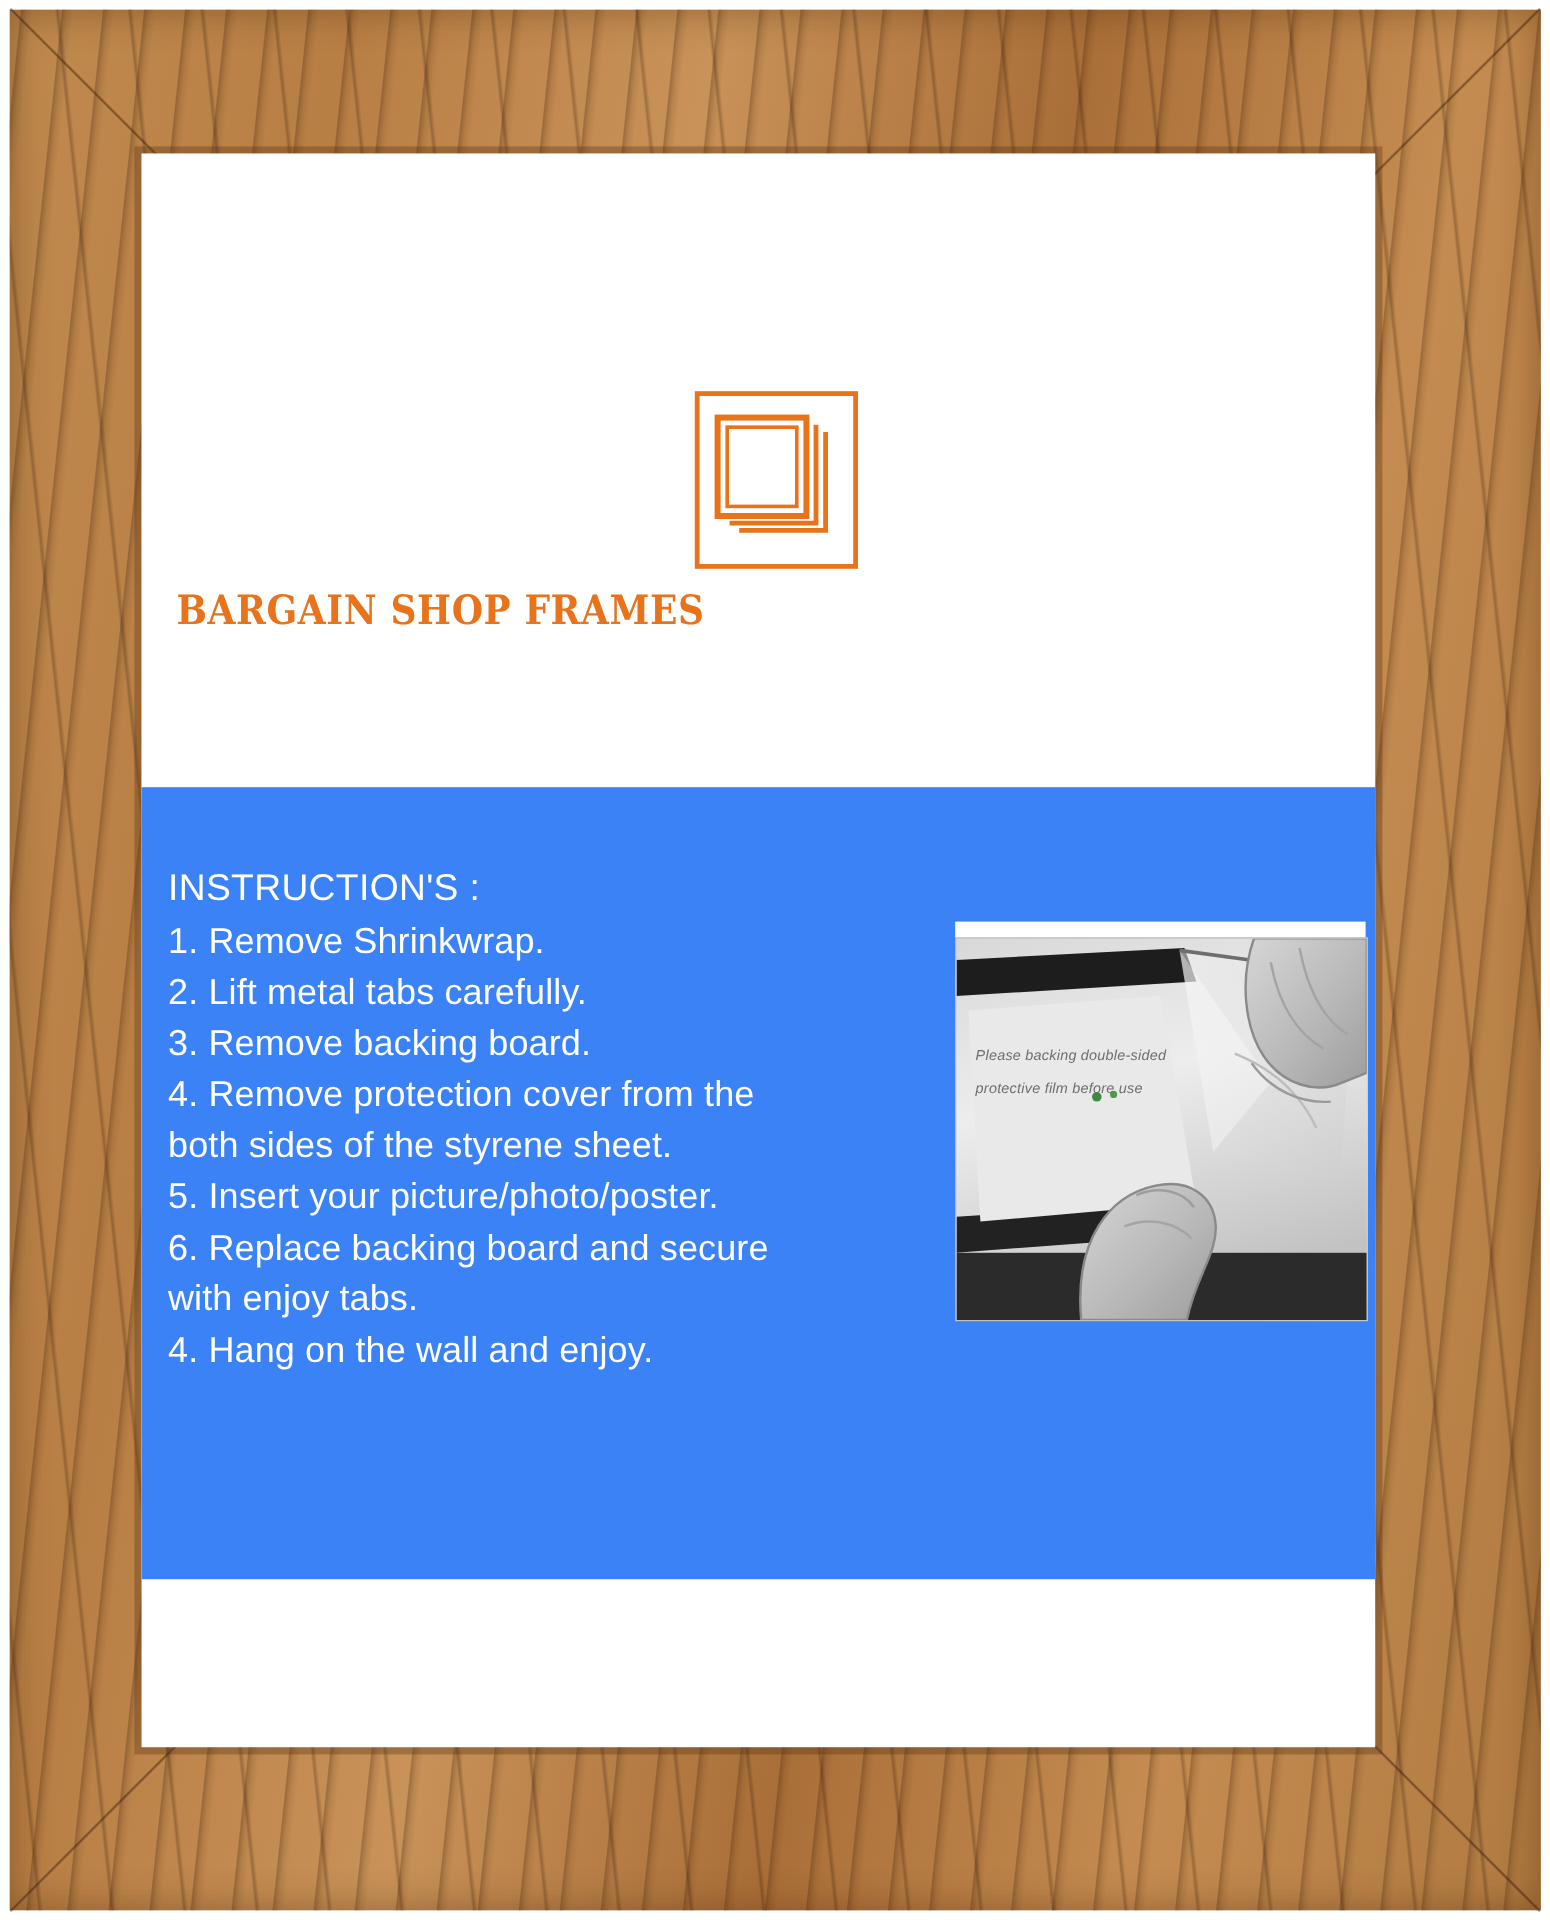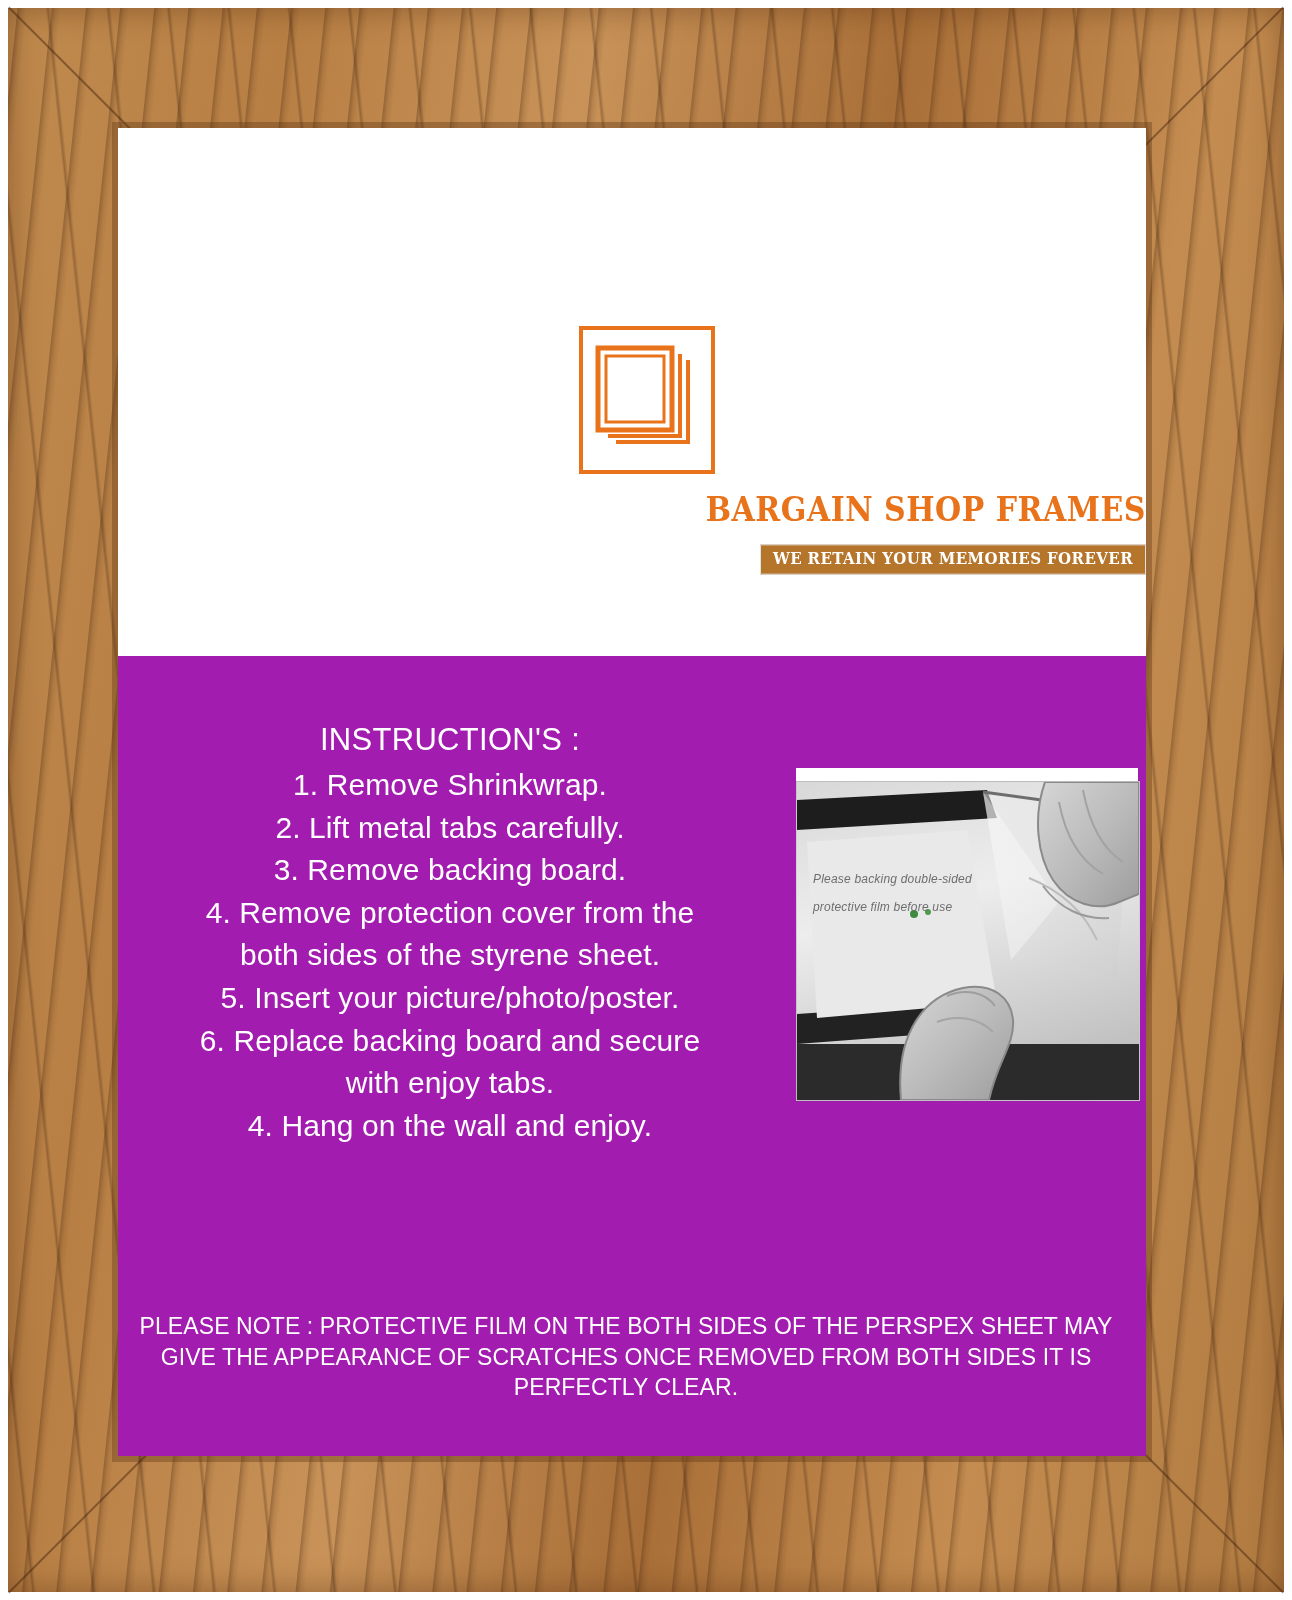--- a/index.html
+++ b/index.html
@@ -96,21 +96,21 @@
     width: 1028px;
     height: 528px;
     background: #ffffff;
   }
 
   #brand-block {
     position: absolute;
     left: 0;
     right: 0;
     top: 196px;
-    text-align: right;
+    text-align: left;
     margin-left: 29px;
   }
 
   #logo-mark {
     width: 142px;
     height: 152px;
     margin: 0 auto;
     display: block;
   }
 
@@ -137,23 +137,22 @@
     border: 1px solid #e2e2e2;
     transform: scaleY(1.05);
   }
 
   
   #instruction-panel {
     position: absolute;
     left: 0;
     top: 528px;
     width: 1028px;
-    height: 800px;
-    background: #a21caf;
-    text-align: center;
+    height: 660px;
+    background: #3b82f6;
   }
 
   #instructions-block {
     position: absolute;
     left: 22px;
     top: 66px;
     width: 620px;
     color: #ffffff;
   }
 
@@ -240,23 +239,20 @@
           <rect x="5" y="4" width="132" height="144" fill="none" stroke="#e8731a" stroke-width="4"></rect>
           <g fill="none" stroke="#e8731a" stroke-width="4">
             <path d="M40 118 L112 118 L112 36"></path>
             <path d="M32 112 L104 112 L104 30"></path>
           </g>
           <rect x="22" y="24" width="74" height="82" fill="none" stroke="#e8731a" stroke-width="5"></rect>
           <rect x="30" y="32" width="58" height="66" fill="#ffffff" stroke="#e8731a" stroke-width="3"></rect>
         </svg>
 
         <div id="brand-name">BARGAIN SHOP FRAMES</div>
-        <div>
-          <span id="brand-tagline">WE RETAIN YOUR MEMORIES FOREVER</span>
-        </div>
       </div>
     </div>
 
     <div id="instruction-panel">
 
       <div id="instructions-block">
         <div id="instructions-title">INSTRUCTION'S :</div>
         <div class="instruction-line">1. Remove Shrinkwrap.</div>
         <div class="instruction-line">2. Lift metal tabs carefully.</div>
         <div class="instruction-line">3. Remove backing board.</div>

